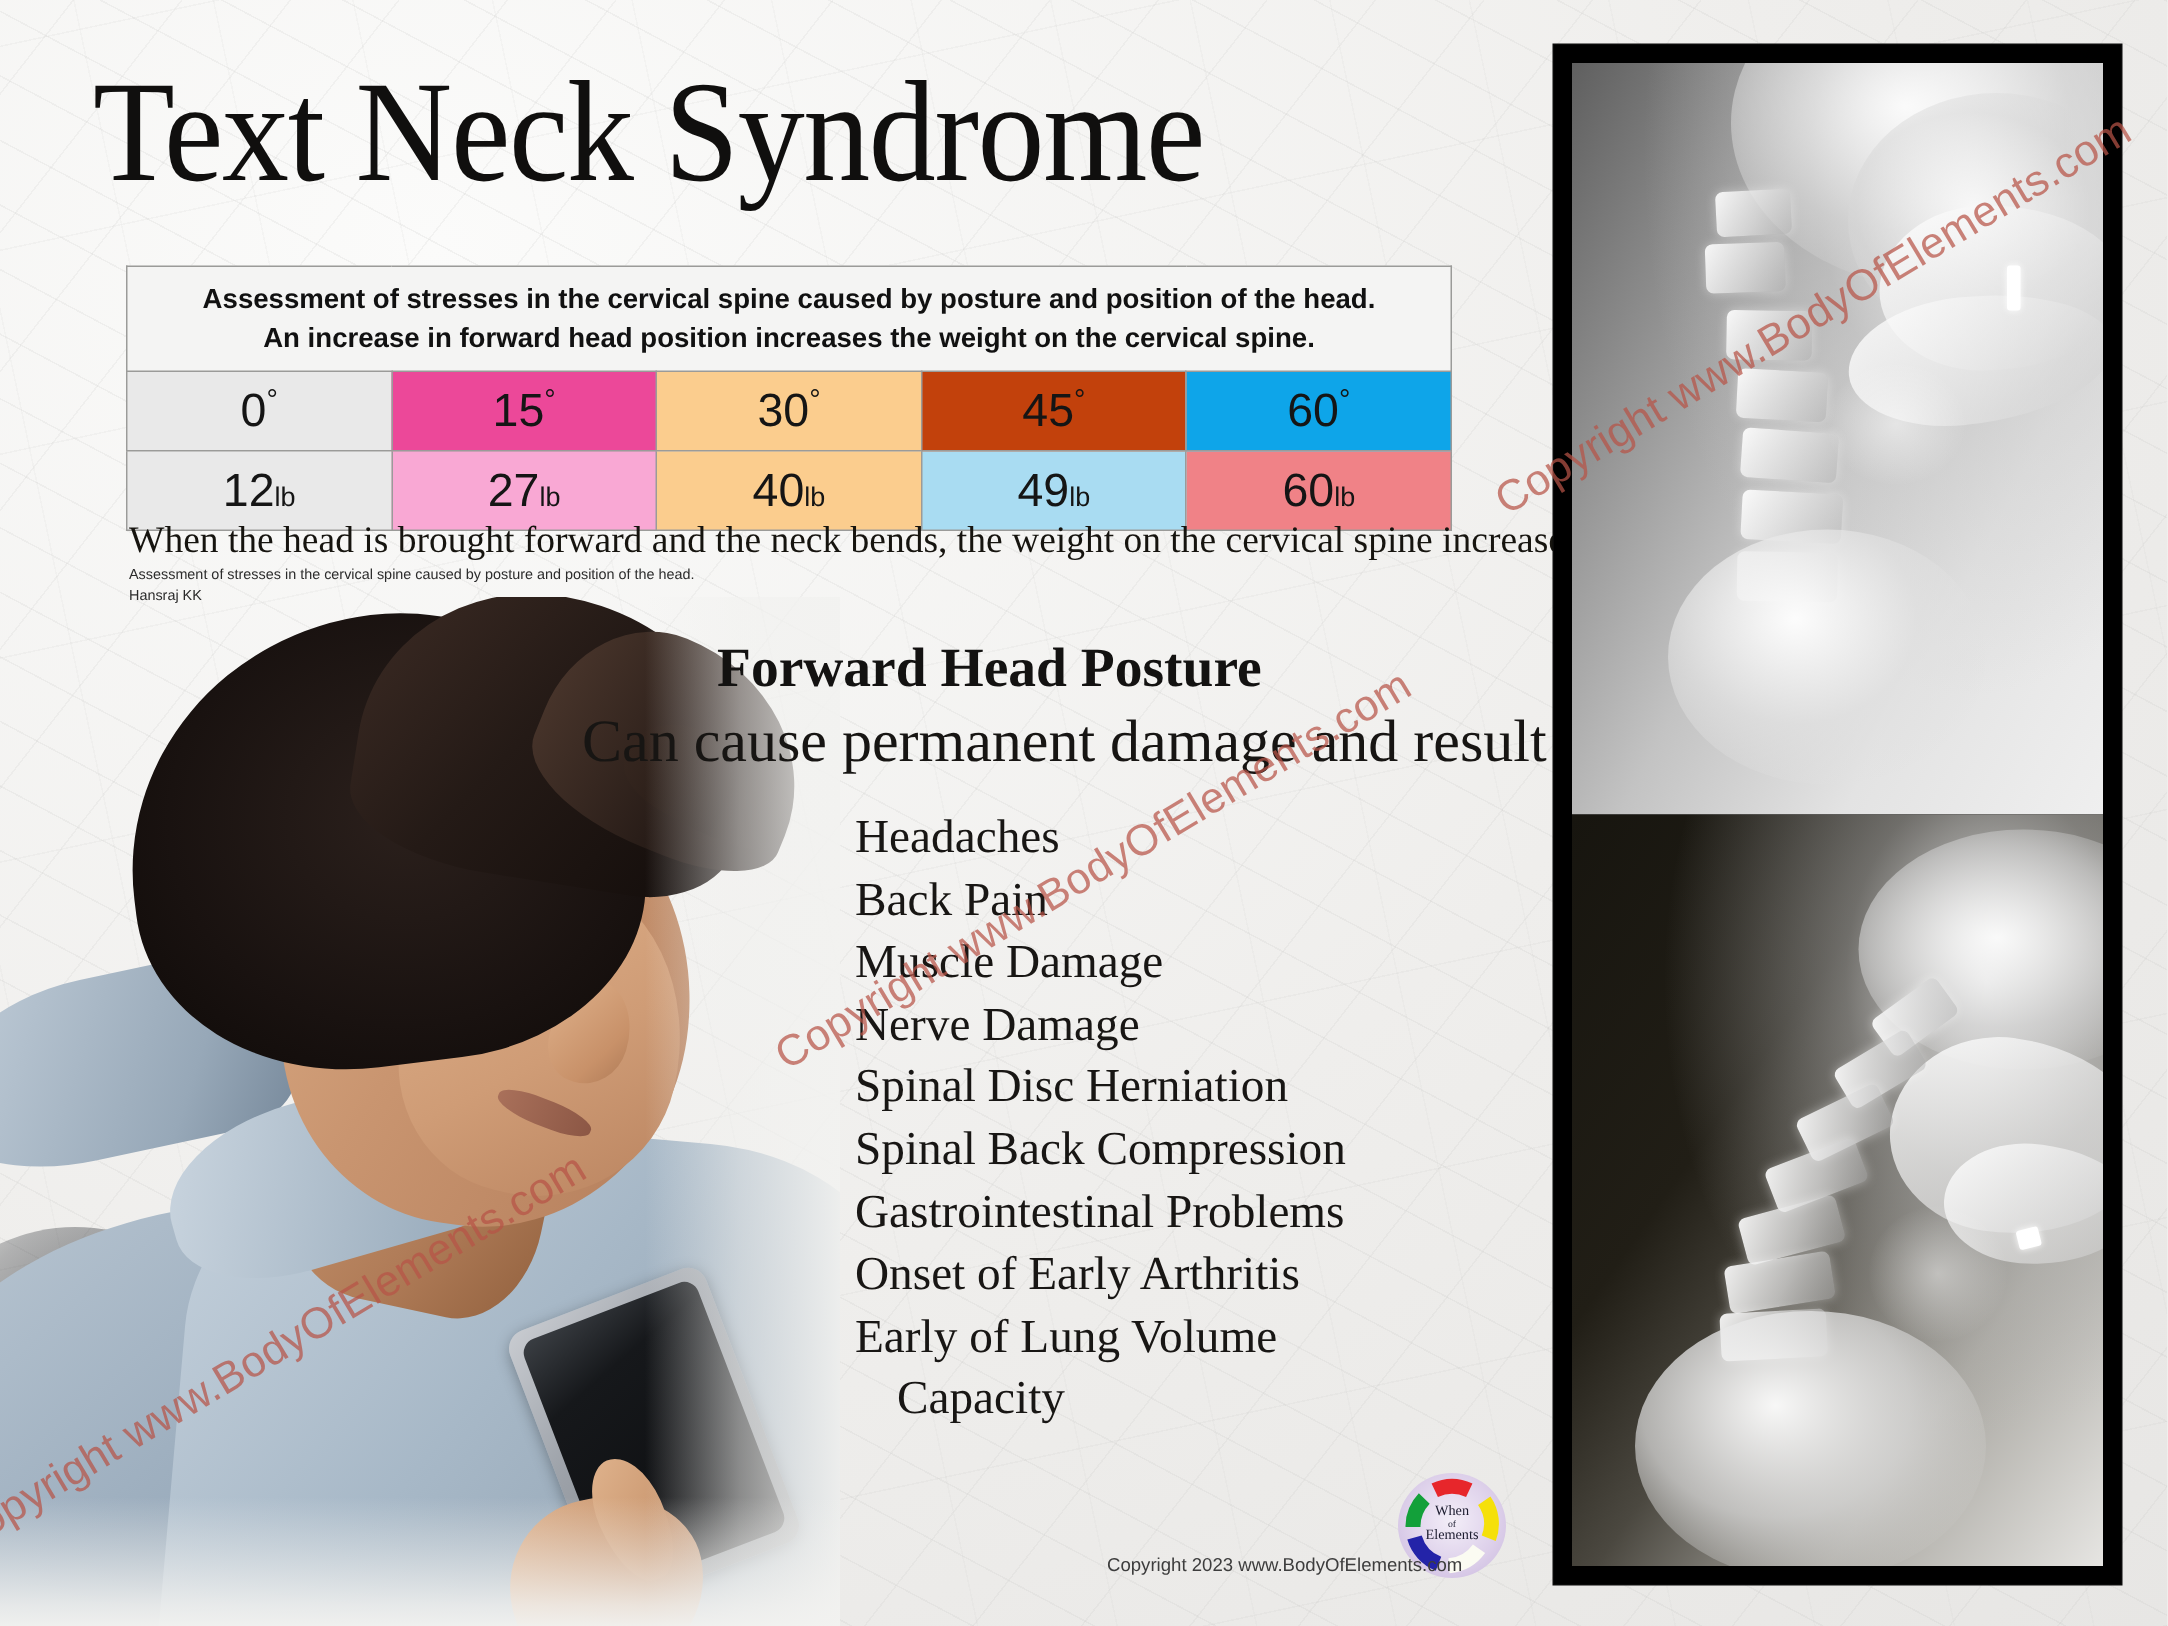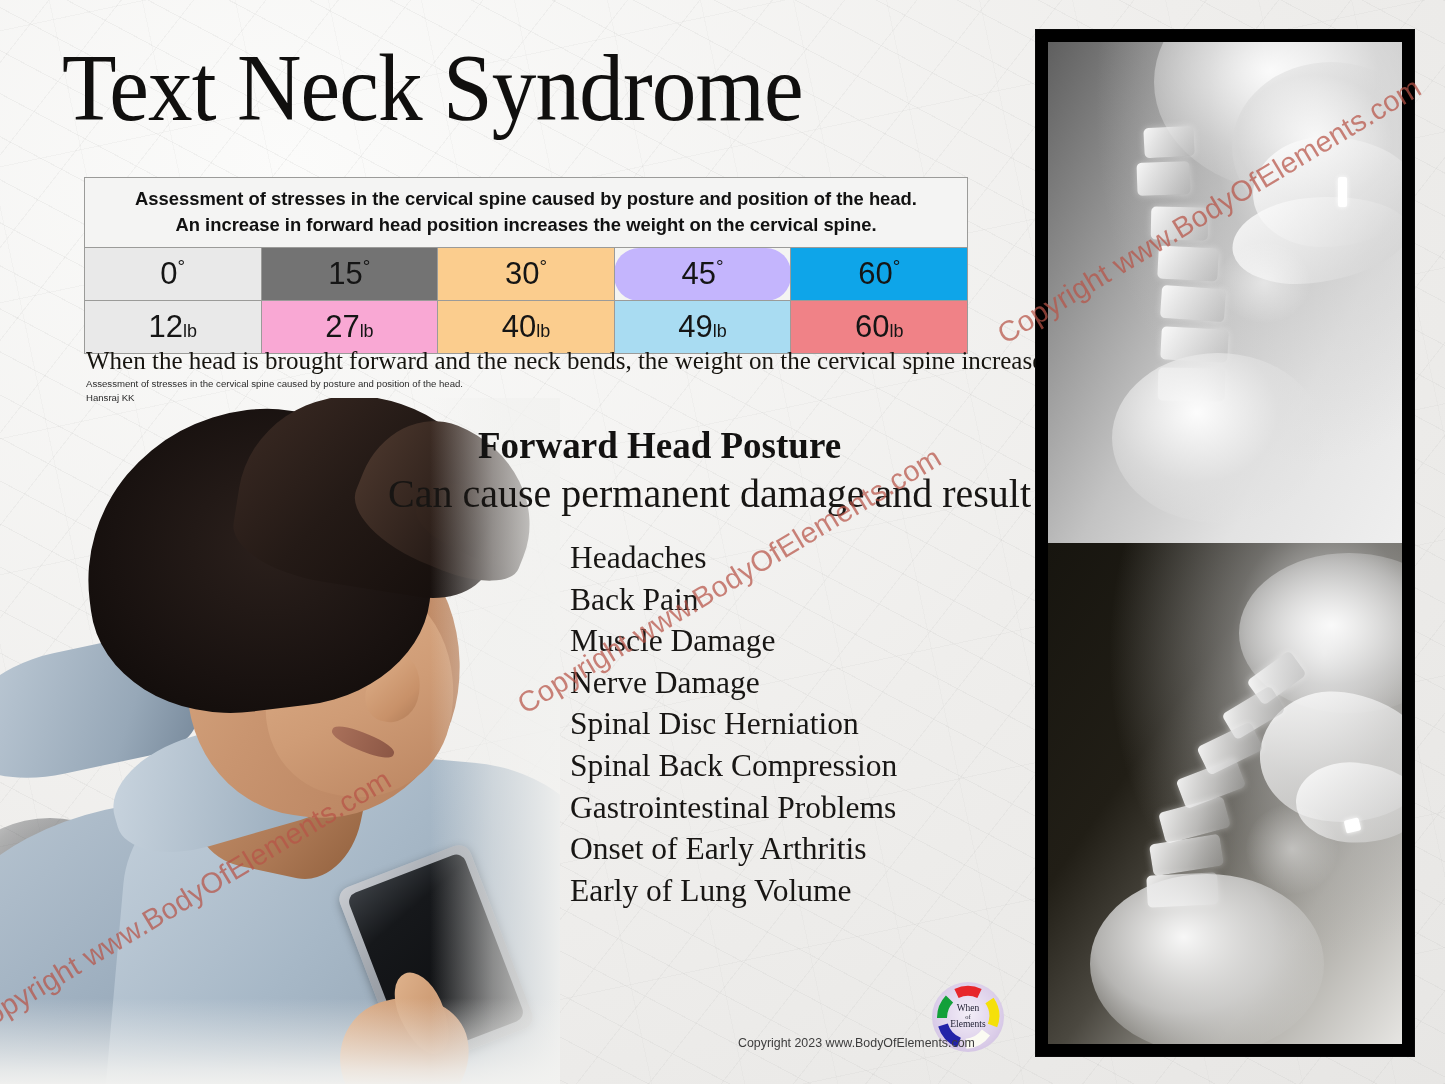--- a/index.html
+++ b/index.html
@@ -365,23 +365,23 @@
   <table id="stress-table">
     <tbody>
       <tr>
         <td class="thead-cell" colspan="5">
           <span>Assessment of stresses in the cervical spine caused by posture and position of the head.</span>
           <span class="l2">An increase in forward head position increases the weight on the cervical spine.</span>
         </td>
       </tr>
       <tr id="angle-row">
           <td class="angle-cell" style="background: rgb(233, 233, 233);"><span>0</span><span class="deg">°</span></td>
-          <td class="angle-cell" style="background: #737373;"><span>15</span><span class="deg">°</span></td>
+          <td class="angle-cell" style="background: #ec4899;"><span>15</span><span class="deg">°</span></td>
           <td class="angle-cell" style="background: rgb(251, 205, 142);"><span>30</span><span class="deg">°</span></td>
-          <td class="angle-cell" style="background: #c4b5fd; border-radius: 25px;"><span>45</span><span class="deg">°</span></td>
+          <td class="angle-cell" style="background: #c2410c;"><span>45</span><span class="deg">°</span></td>
           <td class="angle-cell" style="background: #0ea5e9;"><span>60</span><span class="deg">°</span></td>
         </tr>
       <tr id="weight-row">
           <td class="weight-cell" style="background: rgb(233, 233, 233);"><span>12</span><span class="lbu">lb</span></td>
           <td class="weight-cell" style="background: #f9a8d4;"><span>27</span><span class="lbu">lb</span></td>
           <td class="weight-cell" style="background: rgb(251, 205, 142);"><span>40</span><span class="lbu">lb</span></td>
           <td class="weight-cell" style="background: rgb(169, 220, 242);"><span>49</span><span class="lbu">lb</span></td>
           <td class="weight-cell" style="background: rgb(240, 130, 135);"><span>60</span><span class="lbu">lb</span></td>
         </tr>
     </tbody>
@@ -398,20 +398,21 @@
   <ul id="symptom-list">
       <li>Headaches</li>
       <li>Back Pain</li>
       <li>Muscle Damage</li>
       <li>Nerve Damage</li>
       <li>Spinal Disc Herniation</li>
       <li>Spinal Back Compression</li>
       <li>Gastrointestinal Problems</li>
       <li>Onset of Early Arthritis</li>
       <li>Early of Lung Volume</li>
+      <li class="indent">Capacity</li>
     </ul>
 
   <div id="xray-frame">
 
     <div class="xray" id="xray-top">
       <div class="skull" style="left:30%;top:-14%;width:78%;height:44%;"></div>
       <div class="skull" style="left:52%;top:4%;width:56%;height:34%;opacity:.85;"></div>
       <div class="jaw" style="left:58%;top:19%;width:46%;height:22%;"></div>
       <div class="jaw" style="left:52%;top:31%;width:50%;height:17%;transform:rotate(-6deg);"></div>
       <div class="filling" style="left:82%;top:27%;width:2.6%;height:6%;"></div>

